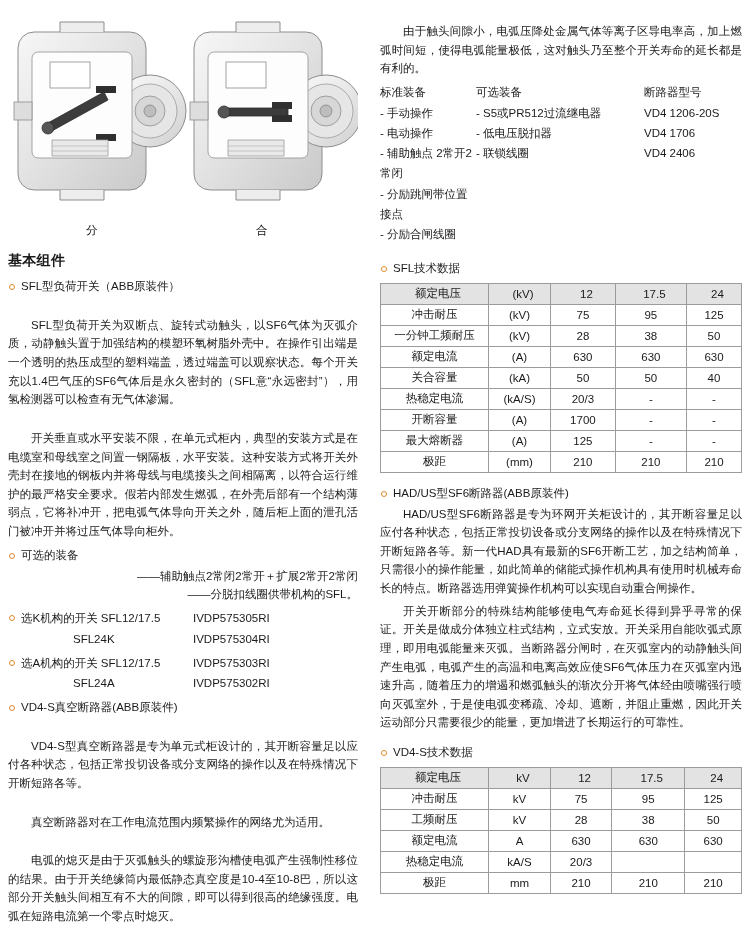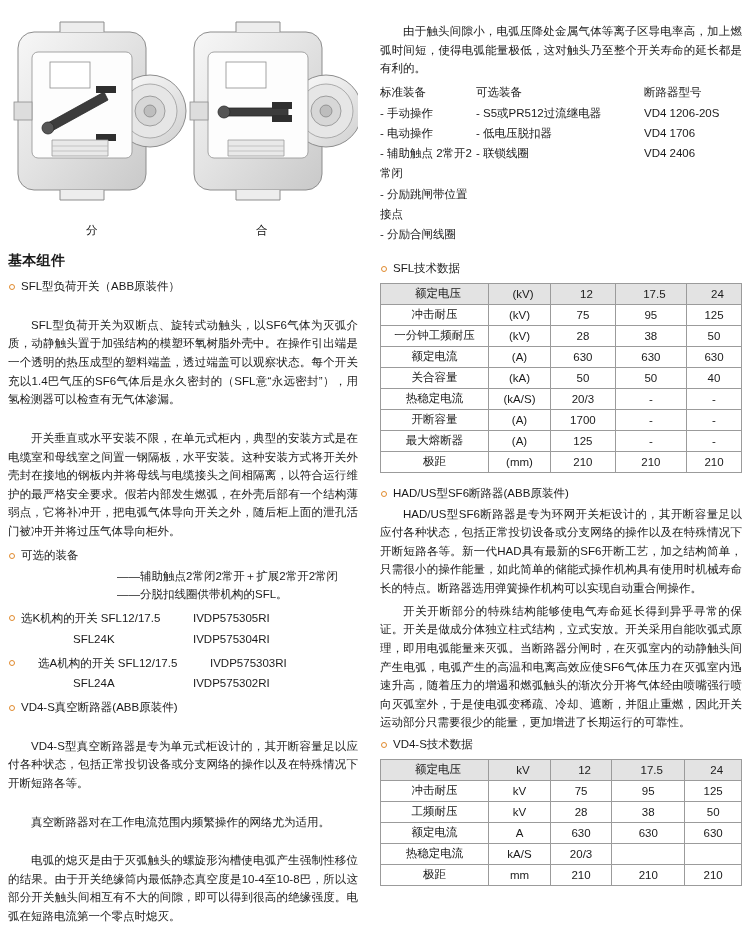--- a/index.html
+++ b/index.html
@@ -87,21 +87,21 @@
   .code-row .val { flex: 1; }
   .code-row.sub .lbl { padding-left: 52px; }
 
   .dashnote {
     font-size: 11.5px;
     line-height: 1.6;
     margin-left: 13px;
     display: flex;
   }
   .dashnote .a { width: 96px; }
-  .dashnote .b { flex: 1; }
+  .dashnote .b { flex: 1; text-align: right; }
 
   
   .equip {
     display: flex;
     font-size: 11.5px;
     line-height: 1.75;
     margin-top: 4px;
   }
   .equip .c1 { width: 96px; }
   .equip .c2 { width: 168px; }
@@ -244,21 +244,21 @@
         <span class="lbl">选K机构的开关 SFL12/17.5</span>
         <span class="val">IVDP575305RI</span>
       </div>
     </div>
     <div class="code-row sub">
       <span class="lbl">SFL24K</span>
       <span class="val">IVDP575304RI</span>
     </div>
 
     <div class="bullet">
-      <div class="code-row" style="margin-left:17px">
+      <div class="code-row" style="margin-left:0">
         <span class="lbl">选A机构的开关 SFL12/17.5</span>
         <span class="val">IVDP575303RI</span>
       </div>
     </div>
     <div class="code-row sub">
       <span class="lbl">SFL24A</span>
       <span class="val">IVDP575302RI</span>
     </div>
 
     <div class="bullet">VD4-S真空断路器(ABB原装件)</div>
@@ -370,21 +370,21 @@
           <td>210</td>
           <td>210</td>
         </tr>
       </tbody>
     </table>
 
     <div class="bullet" style="margin-top:12px">HAD/US型SF6断路器(ABB原装件)</div>
     <p class="right-para" style="text-indent:2em">HAD/US型SF6断路器是专为环网开关柜设计的，其开断容量足以应付各种状态，包括正常投切设备或分支网络的操作以及在特殊情况下开断短路各等。新一代HAD具有最新的SF6开断工艺，加之结构简单，只需很小的操作能量，如此简单的储能式操作机构具有使用时机械寿命长的特点。断路器选用弹簧操作机构可以实现自动重合闸操作。</p>
     <p class="right-para" style="text-indent:2em">开关开断部分的特殊结构能够使电气寿命延长得到异乎寻常的保证。开关是做成分体独立柱式结构，立式安放。开关采用自能吹弧式原理，即用电弧能量来灭弧。当断路器分闸时，在灭弧室内的动静触头间产生电弧，电弧产生的高温和电离高效应使SF6气体压力在灭弧室内迅速升高，随着压力的增遏和燃弧触头的渐次分开将气体经由喷嘴强行喷向灭弧室外，于是使电弧变稀疏、冷却、遮断，并阻止重燃，因此开关运动部分只需要很少的能量，更加增进了长期运行的可靠性。</p>
 
-    <div class="bullet" style="margin-top:4px">VD4-S技术数据</div>
+    <div class="bullet" style="margin-top:12px">VD4-S技术数据</div>
 
     <table class="data">
       <colgroup>
           <col class="c-name">
           <col class="c-unit">
           <col class="c-v">
           <col class="c-v">
           <col class="c-v">
         </colgroup>
       <thead>

